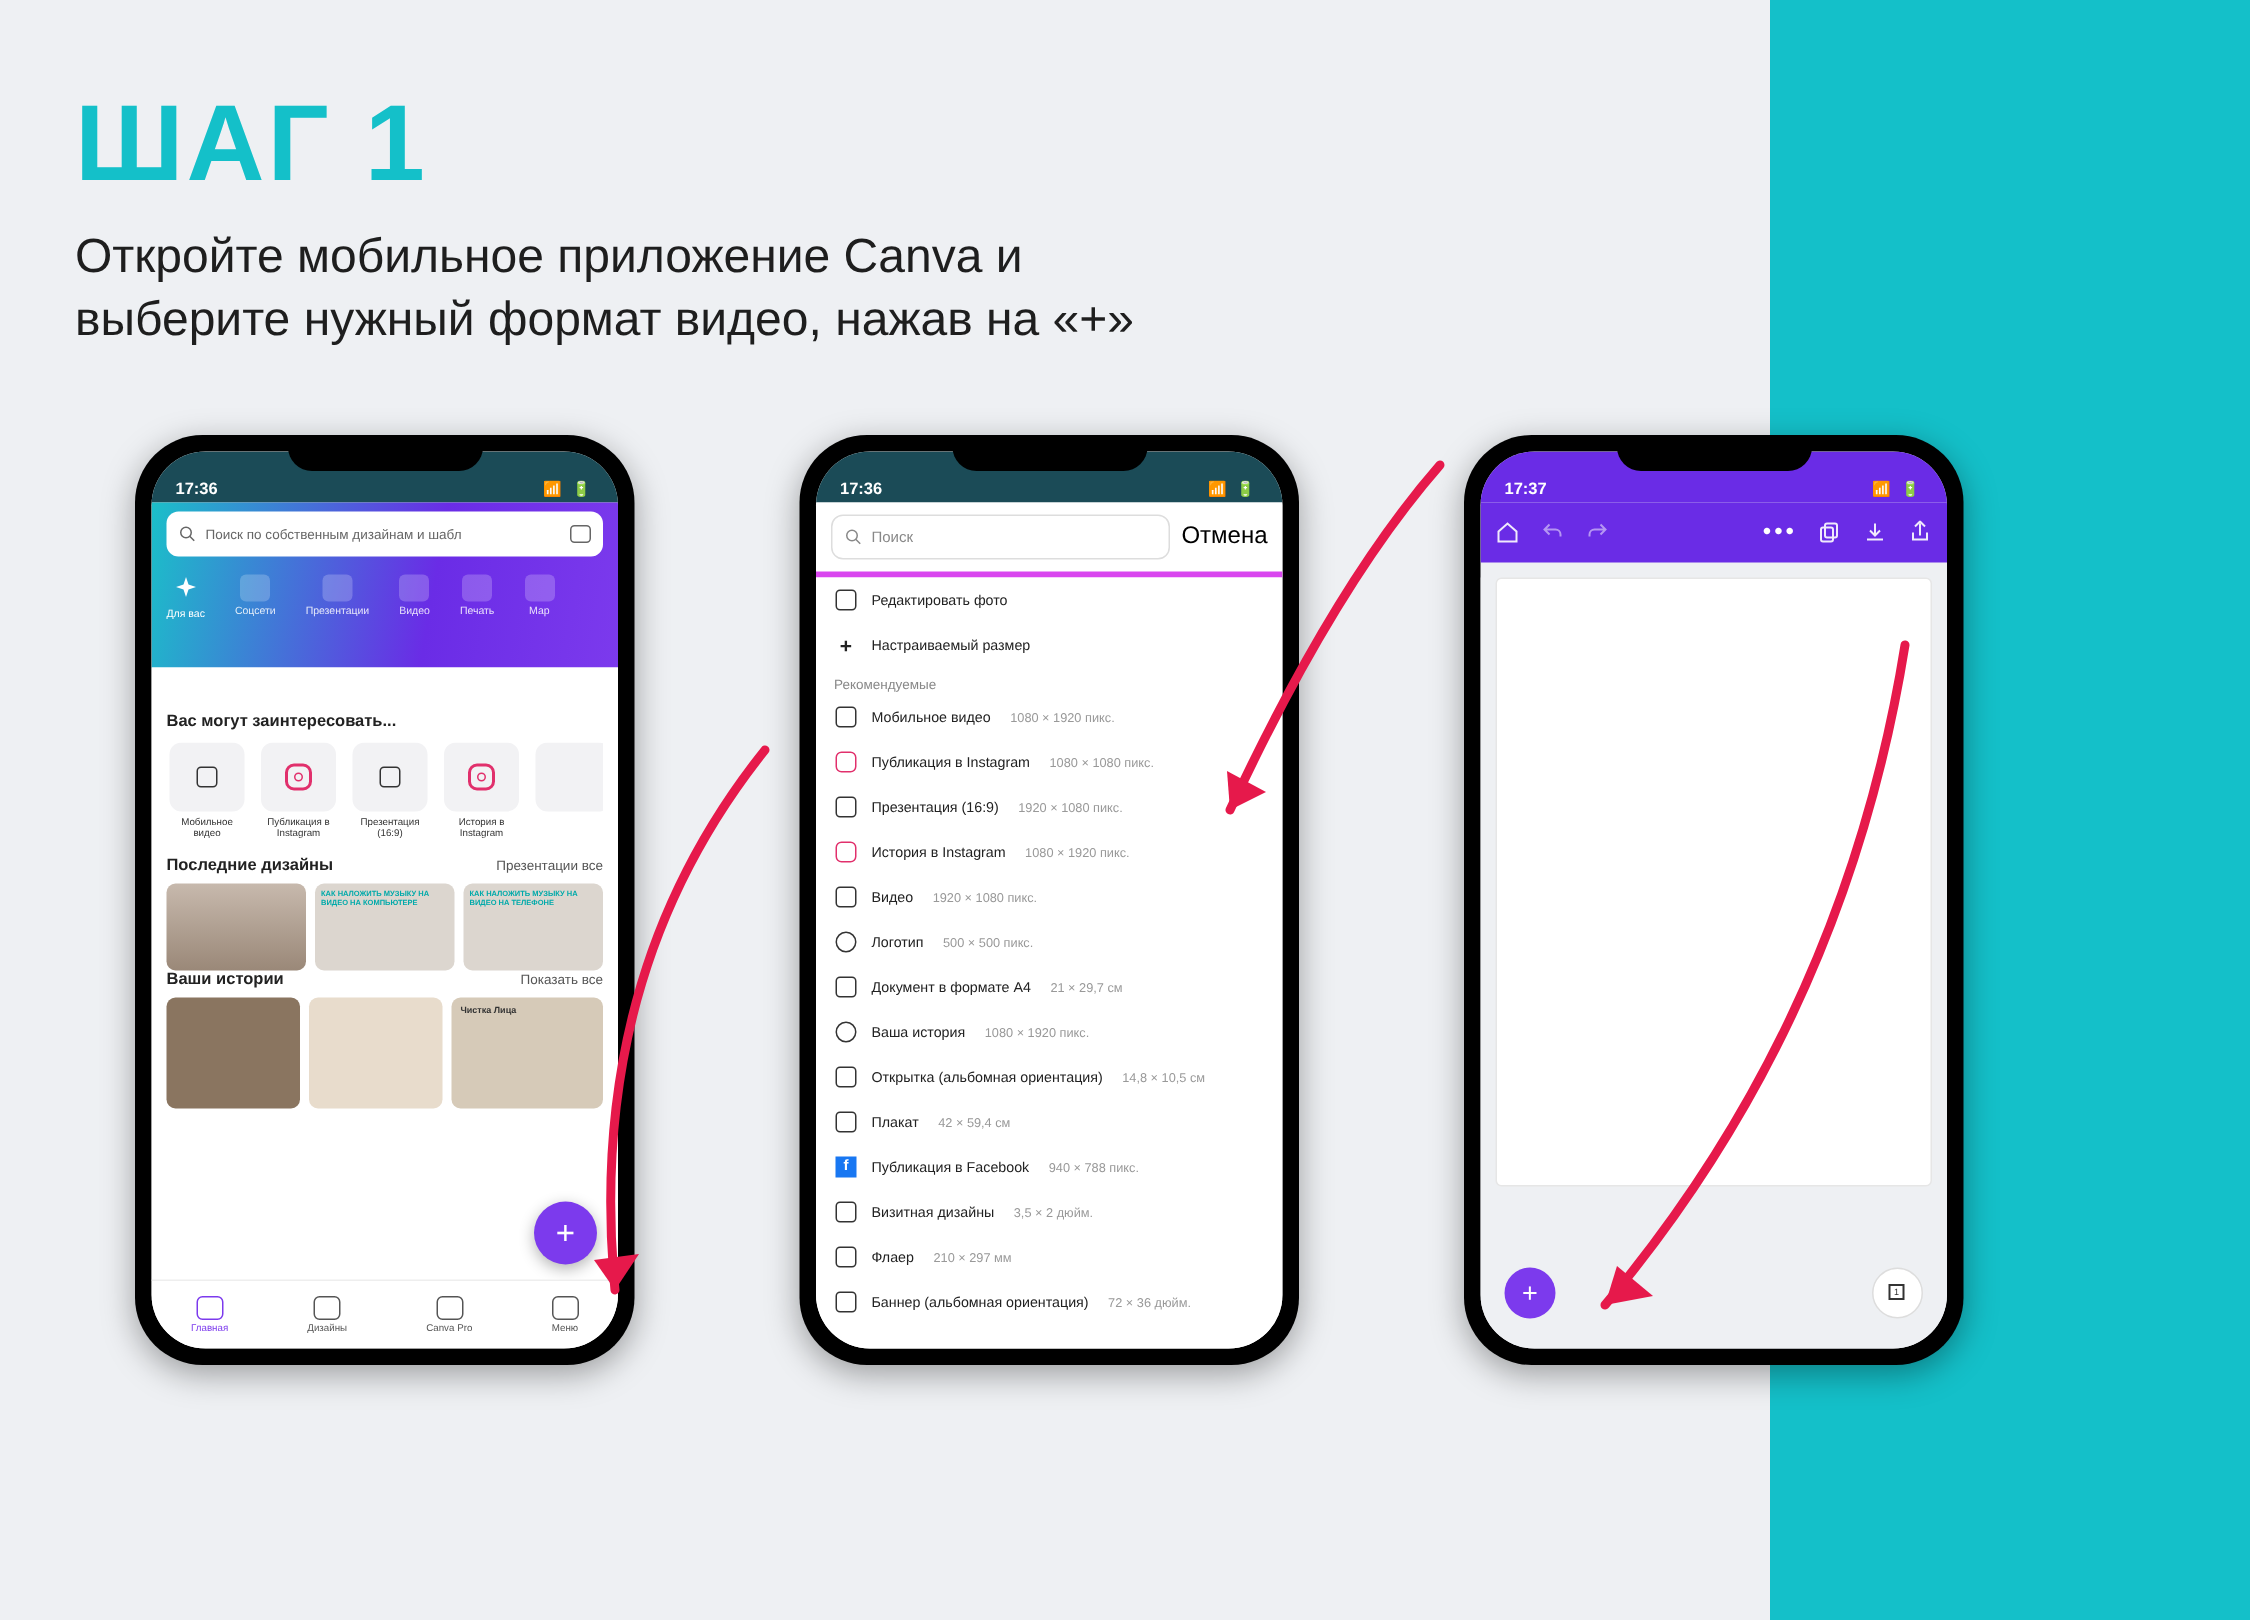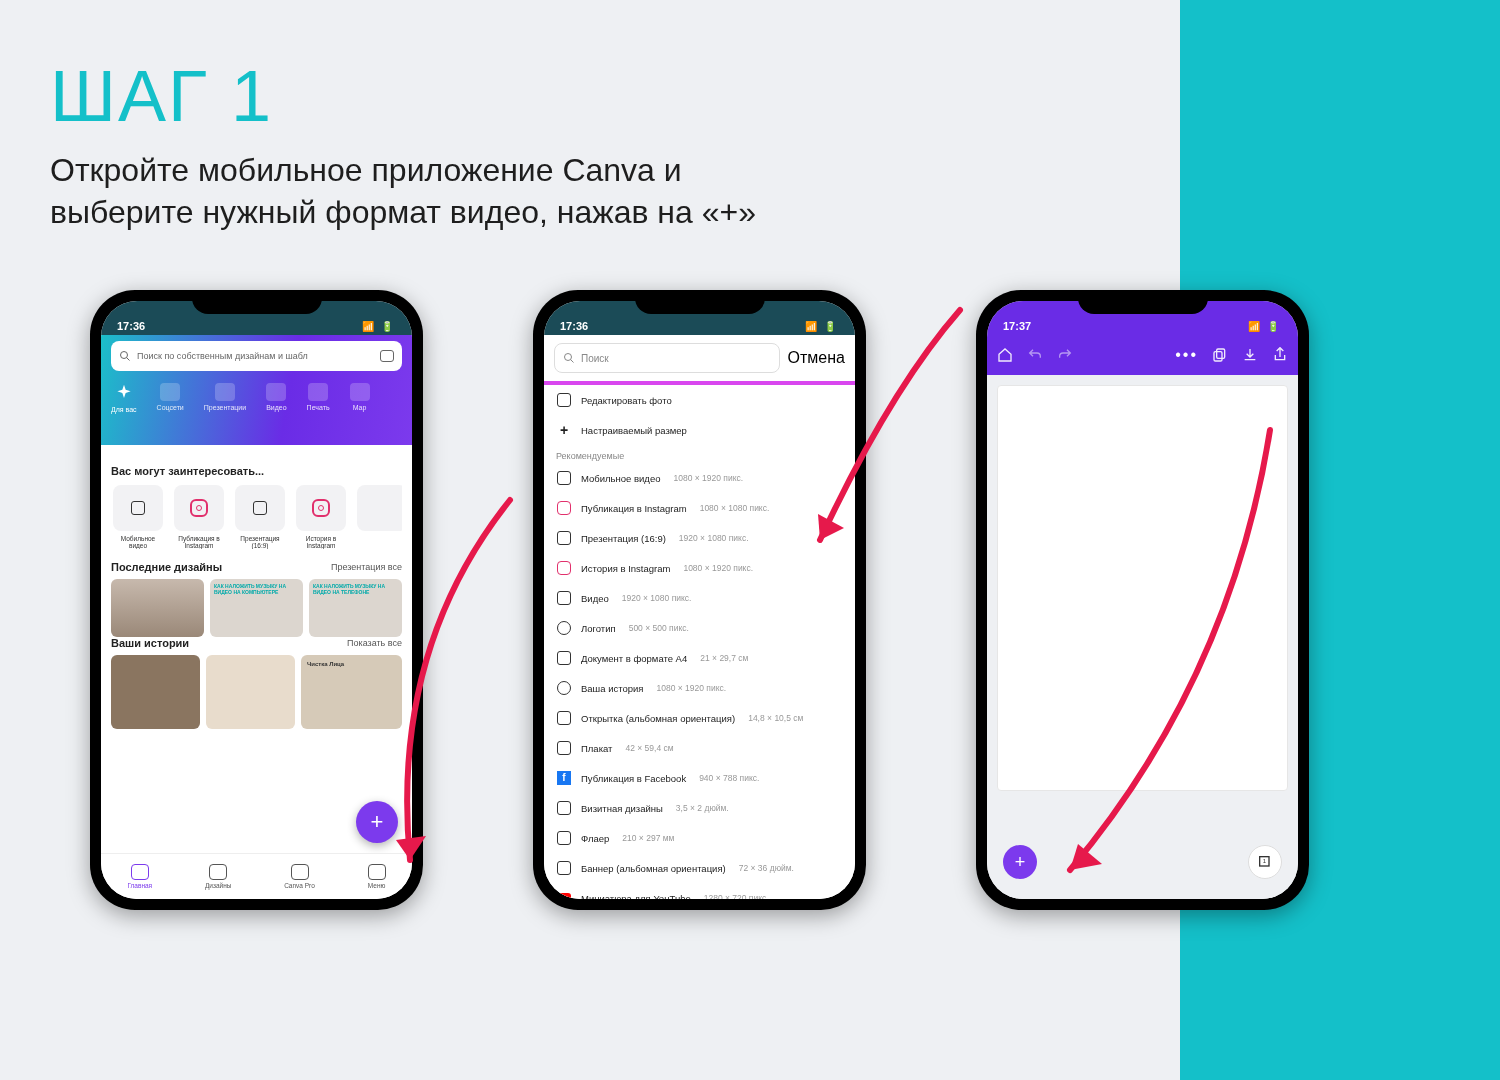--- a/index.html
+++ b/index.html
@@ -1,39 +1,39 @@
 <!DOCTYPE html>
 <html><head>
 <meta charset="utf-8">
 <style>
   *{box-sizing:border-box;margin:0;padding:0;font-family:Arial,Helvetica,sans-serif}
   body{width:1500px;height:1080px;background:#eef0f3;position:relative;overflow:hidden}
   .teal-bar{position:absolute;top:0;right:0;width:320px;height:100%;background:#14c0c9}
-  .heading{position:absolute;left:50px;top:55px;font-size:72px;font-weight:400;color:#14c0c9;letter-spacing:2px}
+  .heading{position:absolute;left:50px;top:55px;font-size:72px;font-weight:700;color:#14c0c9;letter-spacing:2px}
   .subtext{position:absolute;left:50px;top:150px;font-size:32px;color:#1e1e1e;line-height:1.3;font-family:'Arial Narrow',Arial;font-stretch:condensed}
   .phones{position:absolute;left:90px;top:290px;display:flex;gap:110px}
   .phone{width:333px;height:620px;border-radius:45px;background:#000;padding:11px;box-shadow:0 6px 22px rgba(0,0,0,.35);position:relative}
   .phone-inner{width:100%;height:100%;border-radius:36px;overflow:hidden;background:#fff;position:relative}
   .notch{position:absolute;top:0;left:50%;transform:translateX(-50%);width:130px;height:24px;background:#000;border-radius:0 0 16px 16px;z-index:20}
   .status-bar{height:34px;display:flex;justify-content:space-between;align-items:flex-end;padding:0 16px 3px;font-size:11px;font-weight:600;color:#fff}
   .sb-dark{background:#1b4b57}
   .sb-purple{background:#6a2ce6}
   .sb-icons::after{content:"📶 🔋";letter-spacing:2px;font-size:10px}
   
   .p1-head{height:110px;background:linear-gradient(100deg,#1bbfc9,#6a2ce6 60%,#7c3aed);color:#fff;padding:6px 10px 0}
   .search{background:#fff;border-radius:8px;height:30px;display:flex;align-items:center;padding:12px 8px;gap:6px;color:#666;font-size:9px}
   .search svg{width:12px;height:12px;stroke:#666}
   .cam{width:14px;height:12px;border:1.5px solid #666;border-radius:3px;margin-left:auto}
   .tabrow{display:flex;gap:20px;margin-top:12px;font-size:7px;align-items:flex-start}
   .tab{display:flex;flex-direction:column;align-items:center;gap:3px;opacity:.85}
   .tab.first{opacity:1}
   .tab-ico{width:20px;height:18px;background:rgba(255,255,255,.25);border-radius:4px;display:flex;align-items:center;justify-content:center}
   .spark{width:20px;height:20px}
   .body-w{background:#fff;padding:12px 10px;height:calc(100% - 190px);overflow:hidden}
-  .sec-h{font-size:11px;font-weight:700;color:#222;margin:8px 0 8px}
+  .sec-h{font-size:11px;font-weight:700;color:#222;margin:18px 0 8px}
   .sec-row{display:flex;justify-content:space-between;align-items:center}
   .link{font-size:9px;color:#555}
   .caro{display:flex;gap:7px;overflow:hidden}
   .card{flex:0 0 54px;display:flex;flex-direction:column;align-items:center;gap:4px}
   .card-b{width:50px;height:46px;background:#f2f2f4;border-radius:8px;display:flex;align-items:center;justify-content:center}
   .card-lbl{font-size:6.5px;text-align:center;color:#333;line-height:1.1}
   .ig{width:18px;height:18px;border:2px solid #e1306c;border-radius:6px;position:relative}
   .ig::after{content:"";position:absolute;inset:4px;border:1.5px solid #e1306c;border-radius:50%}
   .des-row{display:flex;gap:6px;margin-top:6px}
   .des{flex:1;height:58px;border-radius:6px;background:#dcd6cf;position:relative;font-size:5px;padding:4px;color:#0aa;font-weight:700}
@@ -157,21 +157,21 @@
                 <div class="ig"></div>
               </div>
               <div class="card-lbl">История в Instagram</div>
             </div>
             <div class="card">
               <div class="card-b"></div>
             </div>
           </div>
         <div class="sec-row" style="margin-top:12px">
           <div class="sec-h" style="margin:0">Последние дизайны</div>
-          <div class="link">Презентация все</div>
+          <div class="link">Презентации все</div>
         </div>
         <div class="des-row" id="p1des">
             <div class="des a"></div>
             <div class="des">КАК НАЛОЖИТЬ МУЗЫКУ НА ВИДЕО НА КОМПЬЮТЕРЕ</div>
             <div class="des">КАК НАЛОЖИТЬ МУЗЫКУ НА ВИДЕО НА ТЕЛЕФОНЕ</div>
           </div>
         <div class="sec-row" style="margin-top:0">
           <div class="sec-h" style="margin:0">Ваши истории</div>
           <div class="link">Показать все</div>
         </div>
@@ -322,27 +322,20 @@
             </span>
             <span>Флаер</span>
             <span class="dim">210 × 297 мм</span>
           </div>
           <div class="li">
             <span class="li-ico">
               <span class="ico-box"></span>
             </span>
             <span>Баннер (альбомная ориентация)</span>
             <span class="dim">72 × 36 дюйм.</span>
-          </div>
-          <div class="li">
-            <span class="li-ico">
-              <span class="ico-yt"></span>
-            </span>
-            <span>Миниатюра для YouTube</span>
-            <span class="dim">1280 × 720 пикс.</span>
           </div>
         </div>
     </div>
   </div>
 
   <div class="phone">
     <div class="notch"></div>
     <div class="phone-inner" style="background:#eef0f3">
       <div class="status-bar sb-purple">
         <span>17:37</span>

